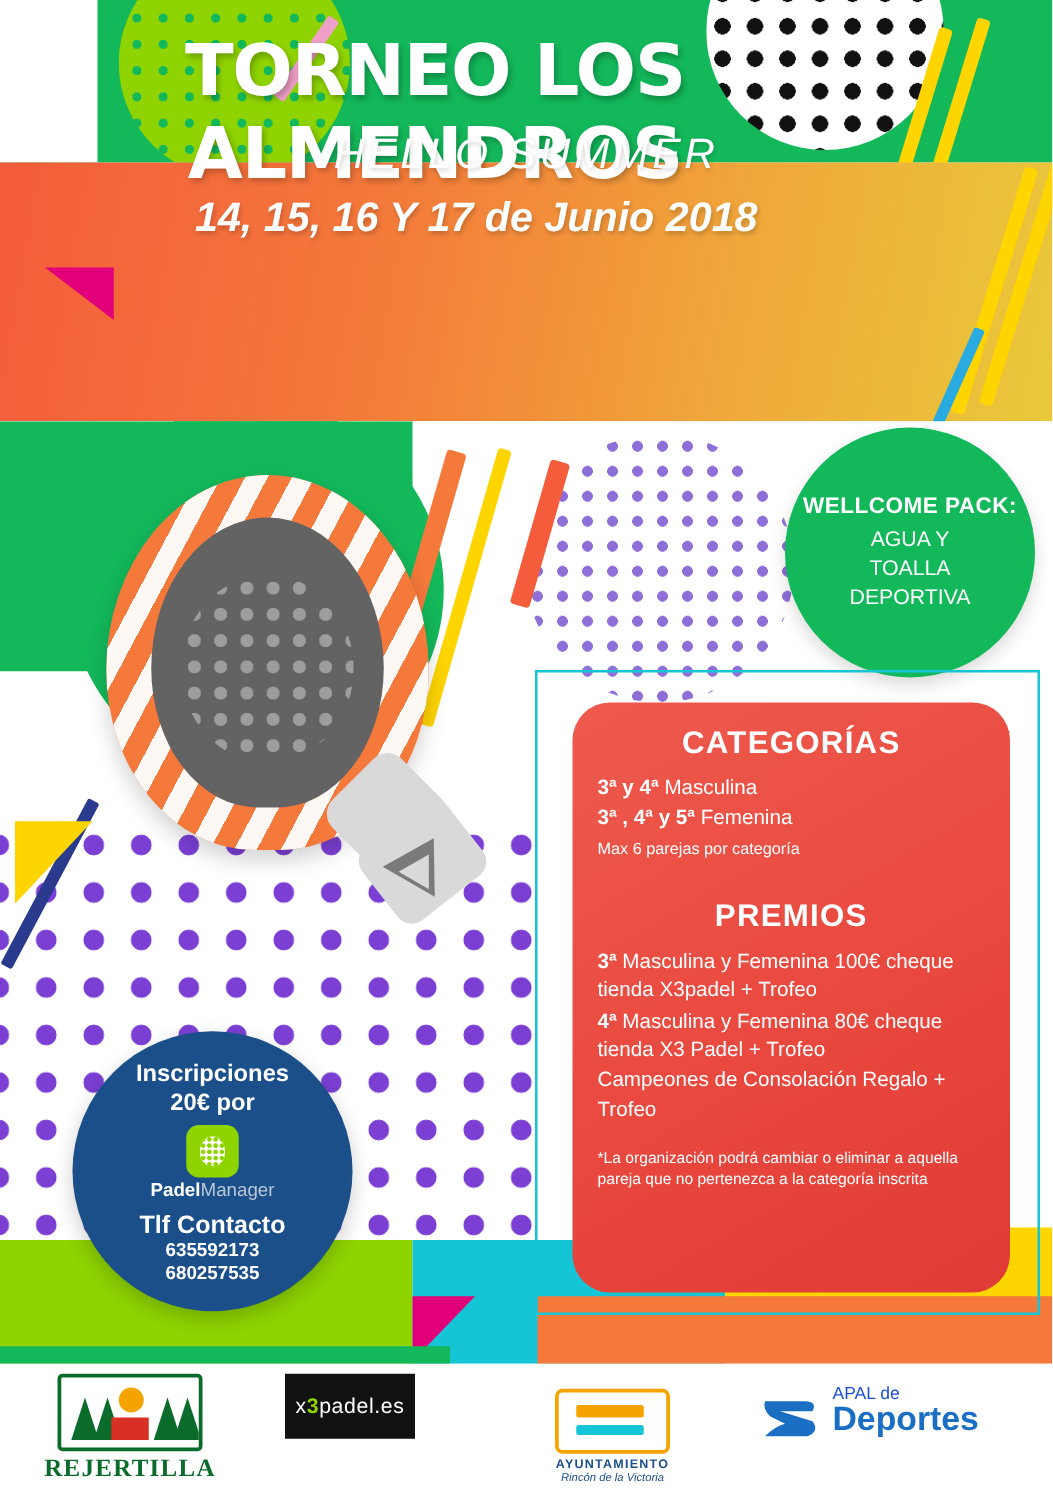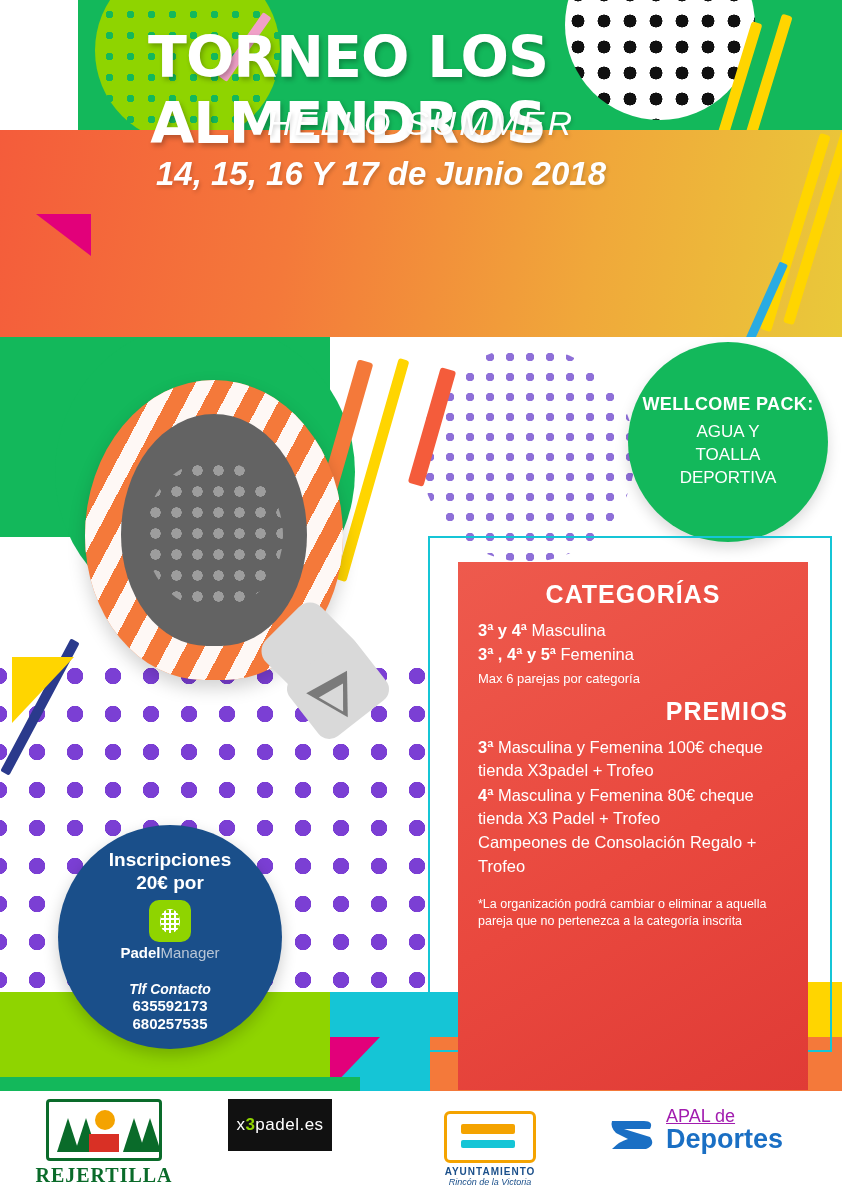--- a/index.html
+++ b/index.html
@@ -354,42 +354,43 @@
   .info-frame {
     position: absolute;
     left: 428px; top: 536px;
     width: 404px; height: 516px;
     border: 2px solid #15c5d6;
     box-sizing: border-box;
   }
   .info-panel {
     position: absolute;
     left: 458px; top: 562px;
-    width: 350px; height: 528px;
+    width: 350px; height: 472px;
     background: linear-gradient(150deg, #ee5a4d 0%, #e9483e 55%, #e03b36 100%);
     color: #ffffff;
     box-sizing: border-box;
     padding: 14px 20px 10px 20px;
     overflow: hidden;
+    border-radius: 30px;
   }
   .panel-red-tri {
     position: absolute;
     left: 770px; top: 585px;
     width: 0; height: 0;
     border-left: 38px solid #e2231a;
     border-bottom: 34px solid transparent;
   }
   .panel-h {
     text-align: center;
     font-size: 25px;
     font-weight: bold;
     letter-spacing: 1px;
     margin: 4px 0 10px 0;
   }
-  .panel-h.second { margin-top: 9px; text-align: right; }
+  .panel-h.second { margin-top: 31px; }
   .panel-line {
     font-size: 16.5px;
     line-height: 1.42;
     margin: 0 0 1px 0;
   }
   .panel-line b { font-weight: bold; }
   .panel-small {
     font-size: 13px;
     margin-top: 4px;
     line-height: 1.3;
@@ -438,24 +439,23 @@
     background-image: radial-gradient(#8fd400 1.6px, transparent 1.8px);
     background-size: 5px 5px;
   }
   .pm-name {
     font-size: 15px;
     margin-top: 1px;
   }
   .pm-name .bold { font-weight: bold; }
   .pm-name .light { color: #b9c6d6; }
   .insc-tel-label {
-    font-size: 14px;
-    font-weight: bold;
-    margin-top: 20px;
-    font-style: italic;
+    font-size: 20px;
+    font-weight: bold;
+    margin-top: 8px;
   }
   .insc-tel {
     font-size: 15px;
     font-weight: bold;
     line-height: 1.2;
   }
 
   
   .footer {
     position: absolute;
@@ -554,24 +554,23 @@
     font-style: italic;
   }
   .logo-apal { left: 610px; top: 16px; width: 215px; text-align: left; }
   .apal-swoosh {
     position: absolute;
     left: 0; top: 8px;
     width: 46px; height: 40px;
   }
   .apal-t1 {
     margin-left: 56px;
-    font-size: 18px;
-    color: #a21caf;
+    font-size: 14px;
+    color: #1d4ed8;
     line-height: 1;
-    text-decoration: underline;
   }
   .apal-t2 {
     margin-left: 56px;
     font-size: 27px;
     color: #1a6fc4;
     font-weight: bold;
     line-height: 1.05;
   }
 </style>
 </head>

